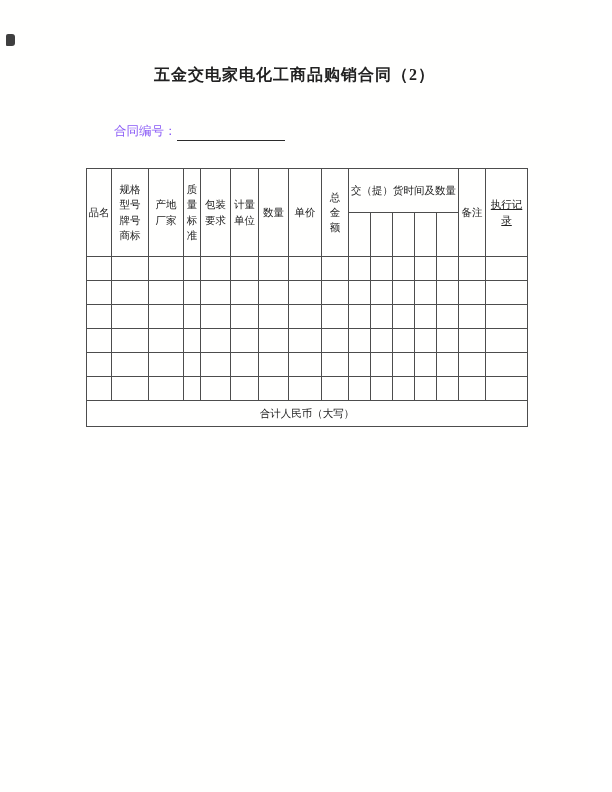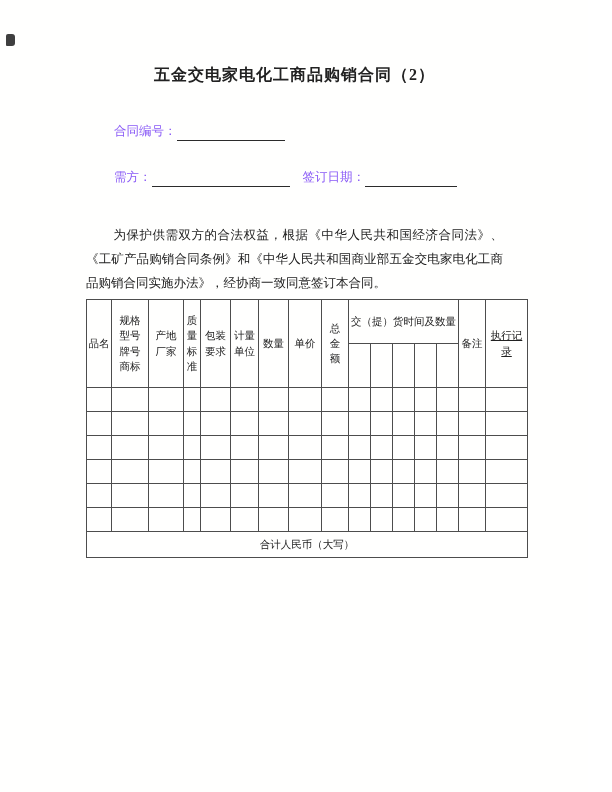--- a/index.html
+++ b/index.html
@@ -100,25 +100,21 @@
 
   <div class="scan-mark"></div>
 
   <h1 class="title">五金交电家电化工商品购销合同（2）</h1>
 
   <div class="field-row">
     <span class="label">合同编号：</span><span class="blank blank-contract"></span>
   </div>
 
 
-  <div class="field-row">
-    <span class="label">需方：</span><span class="blank blank-party"></span><span class="label label-right">签订日期：</span><span class="blank blank-right"></span>
-  </div>
-
-  <p class="intro">为保护供需双方的合法权益，根据《中华人民共和国经济合同法》、《工矿产品购销合同条例》和《中华人民共和国商业部五金交电家电化工商品购销合同实施办法》，经协商一致同意签订本合同。</p>
+
 
 
   <table class="goods-table">
     <colgroup>
       <col style="width:25px">
         <col style="width:37px">
         <col style="width:35px">
         <col style="width:17px">
       <col style="width:30px">
         <col style="width:28px">

